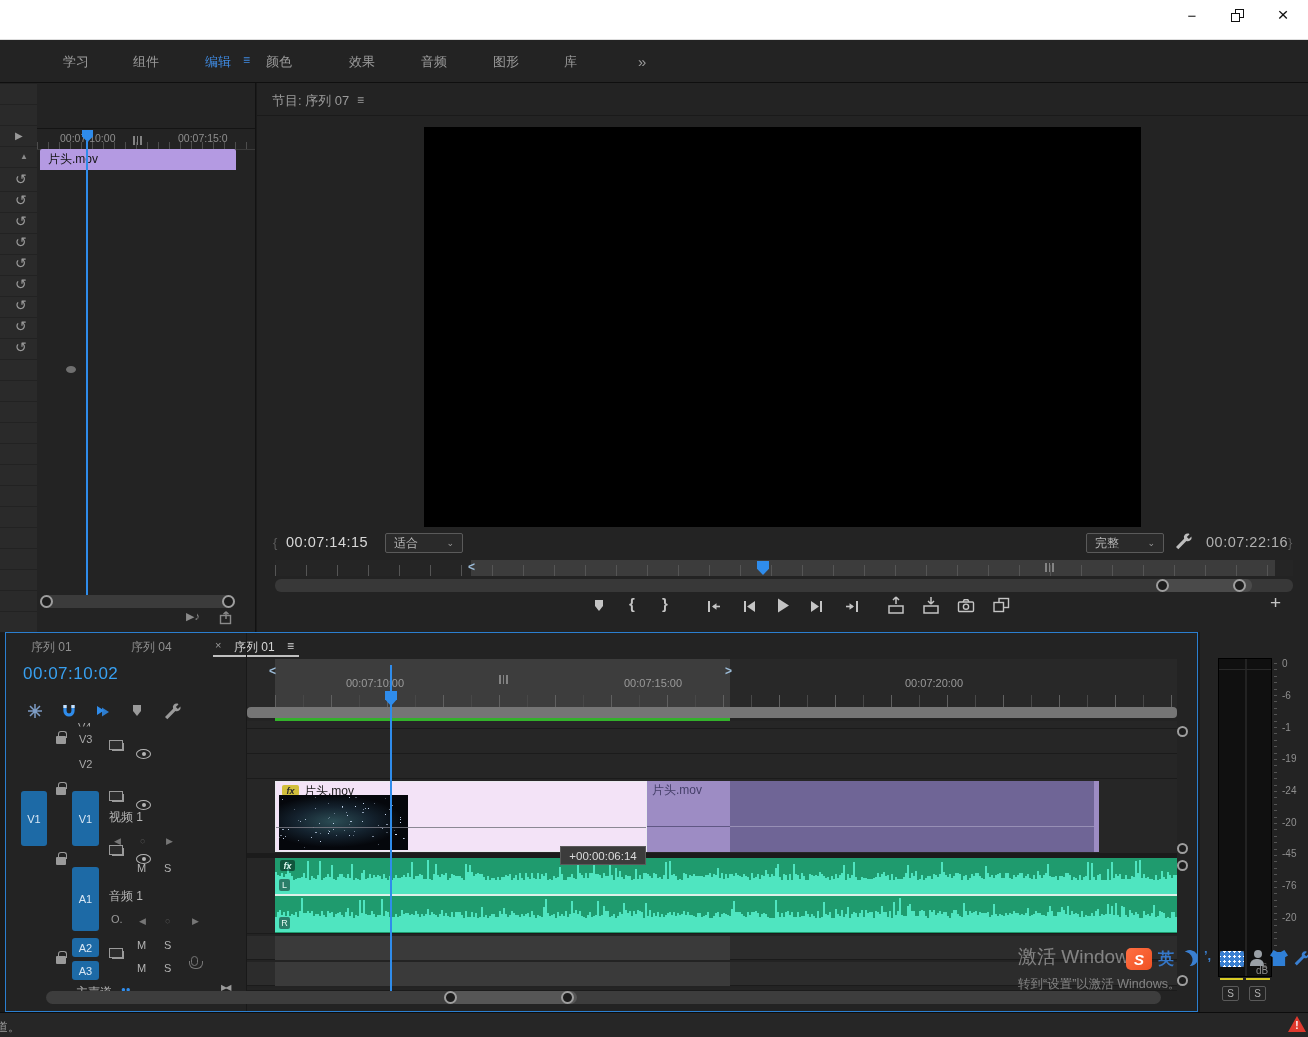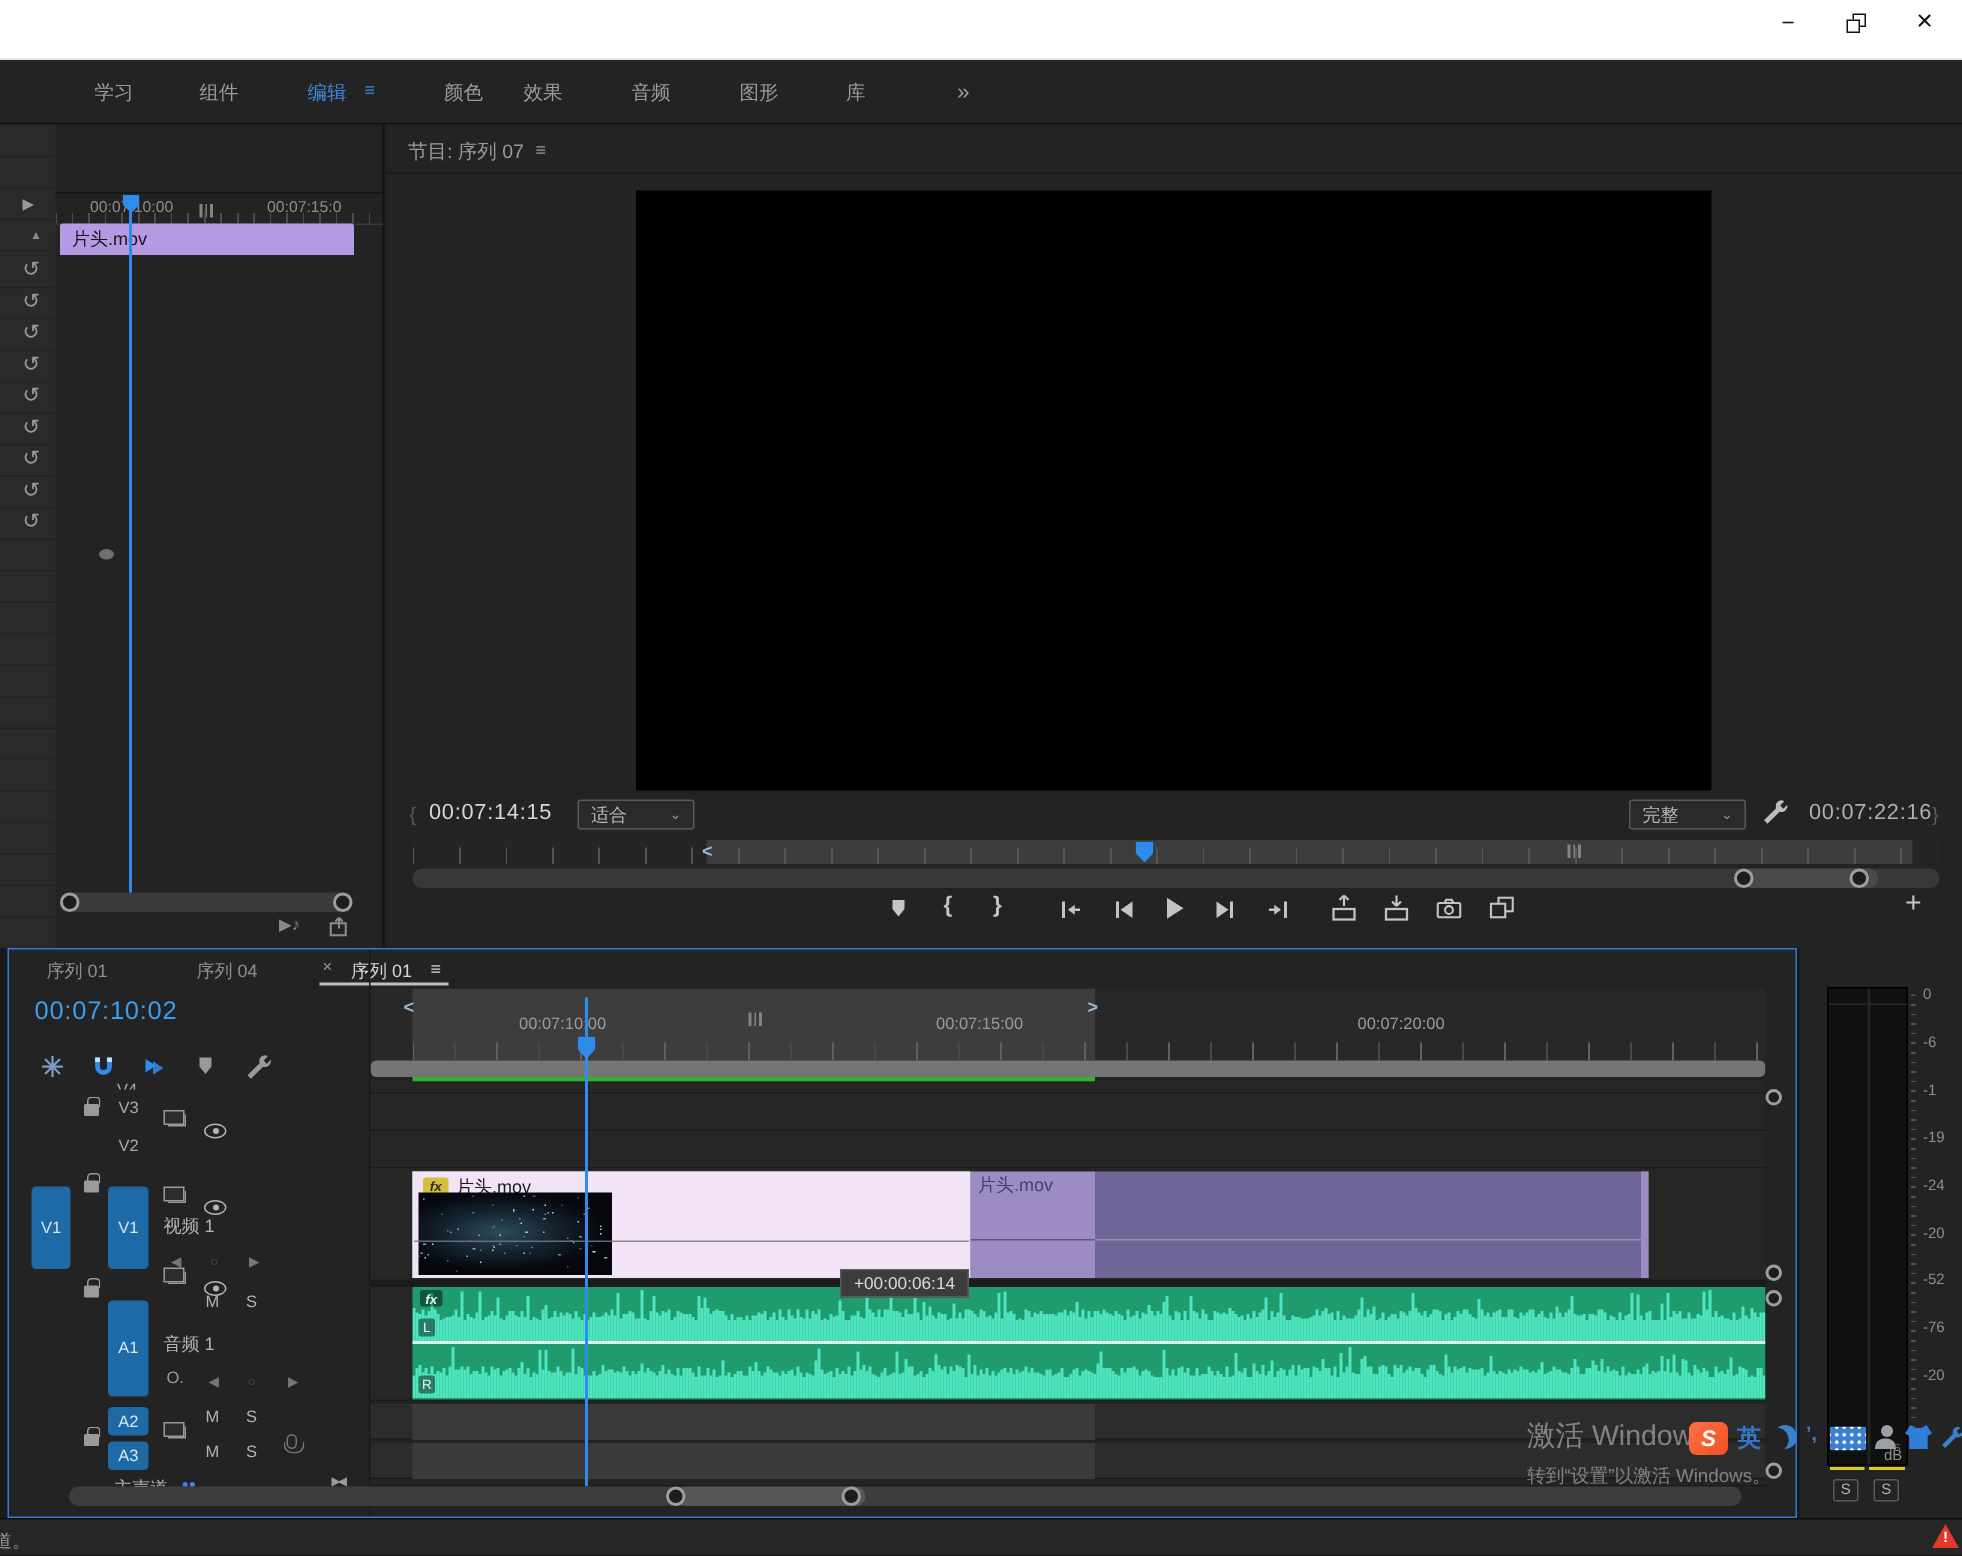--- a/index.html
+++ b/index.html
@@ -69,21 +69,21 @@
     <div class="abs winbtn" style="left:1263px;top:2px;font-size:19px">
         <span>×</span>
       </div>
   </div>
 
   <div class="abs tabbar">
     <span class="wtab" style="left:63px">学习</span>
     <span class="wtab" style="left:133px">组件</span>
     <span class="wtab active" style="left:205px">编辑</span>
     <span class="wtab active" style="left:243px;font-size:12px">≡</span>
-    <span class="wtab" style="left:296px">颜色</span>
+    <span class="wtab" style="left:266px">颜色</span>
     <span class="wtab" style="left:349px">效果</span>
     <span class="wtab" style="left:421px">音频</span>
     <span class="wtab" style="left:493px">图形</span>
     <span class="wtab" style="left:564px">库</span>
     <span class="wtab" style="left:638px;font-size:15px">»</span>
   </div>
 
   <div class="abs panel" style="left:0;top:83px;width:256px;height:549px;border-right:1px solid #121212;overflow:hidden">
 
     <div class="abs" style="left:0;top:0;width:37px;height:549px;background:#2a2a2a;background-image:repeating-linear-gradient(180deg,transparent 0 20px,#222 20px 21px);background-position:0 88px"></div>
@@ -1369,21 +1369,21 @@
       <div class="abs" style="left:50%;top:0;width:2px;height:100%;background:#232323"></div>
       <div class="abs" style="left:0;top:10px;width:100%;height:1px;background:#2a2a2a"></div>
     </div>
     <div class="abs" style="left:74px;top:31px;width:3px;height:288px;background-image:repeating-linear-gradient(180deg,#555 0 1px,transparent 1px 6.4px)"></div>
     <span class="abs" style="left:82px;top:26px;font-size:10px;color:#8f8f8f">0</span>
     <span class="abs" style="left:82px;top:58px;font-size:10px;color:#8f8f8f">-6</span>
     <span class="abs" style="left:82px;top:90px;font-size:10px;color:#8f8f8f">-1</span>
     <span class="abs" style="left:82px;top:121px;font-size:10px;color:#8f8f8f">-19</span>
     <span class="abs" style="left:82px;top:153px;font-size:10px;color:#8f8f8f">-24</span>
     <span class="abs" style="left:82px;top:185px;font-size:10px;color:#8f8f8f">-20</span>
-    <span class="abs" style="left:82px;top:216px;font-size:10px;color:#8f8f8f">-52</span>
+    <span class="abs" style="left:82px;top:216px;font-size:10px;color:#8f8f8f">-45</span>
     <span class="abs" style="left:82px;top:248px;font-size:10px;color:#8f8f8f">-76</span>
     <span class="abs" style="left:82px;top:280px;font-size:10px;color:#8f8f8f">-20</span>
     <span class="abs" style="left:56px;top:333px;font-size:10px;color:#8f8f8f">dB</span>
     <div class="abs" style="left:20px;top:346px;width:23px;height:2px;background:var(--meter-yellow,#d8ca25)"></div>
     <div class="abs" style="left:46px;top:346px;width:24px;height:2px;background:var(--meter-yellow,#d8ca25)"></div>
     <div class="abs" style="left:22px;top:354px;width:17px;height:15px;background:#232323;border:1px solid #5a5a5a;border-radius:2px;display:flex;align-items:center;justify-content:center">
         <span style="font-size:10px;color:#b0b0b0">S</span>
       </div>
     <div class="abs" style="left:49px;top:354px;width:17px;height:15px;background:#232323;border:1px solid #5a5a5a;border-radius:2px;display:flex;align-items:center;justify-content:center">
         <span style="font-size:10px;color:#b0b0b0">S</span>

